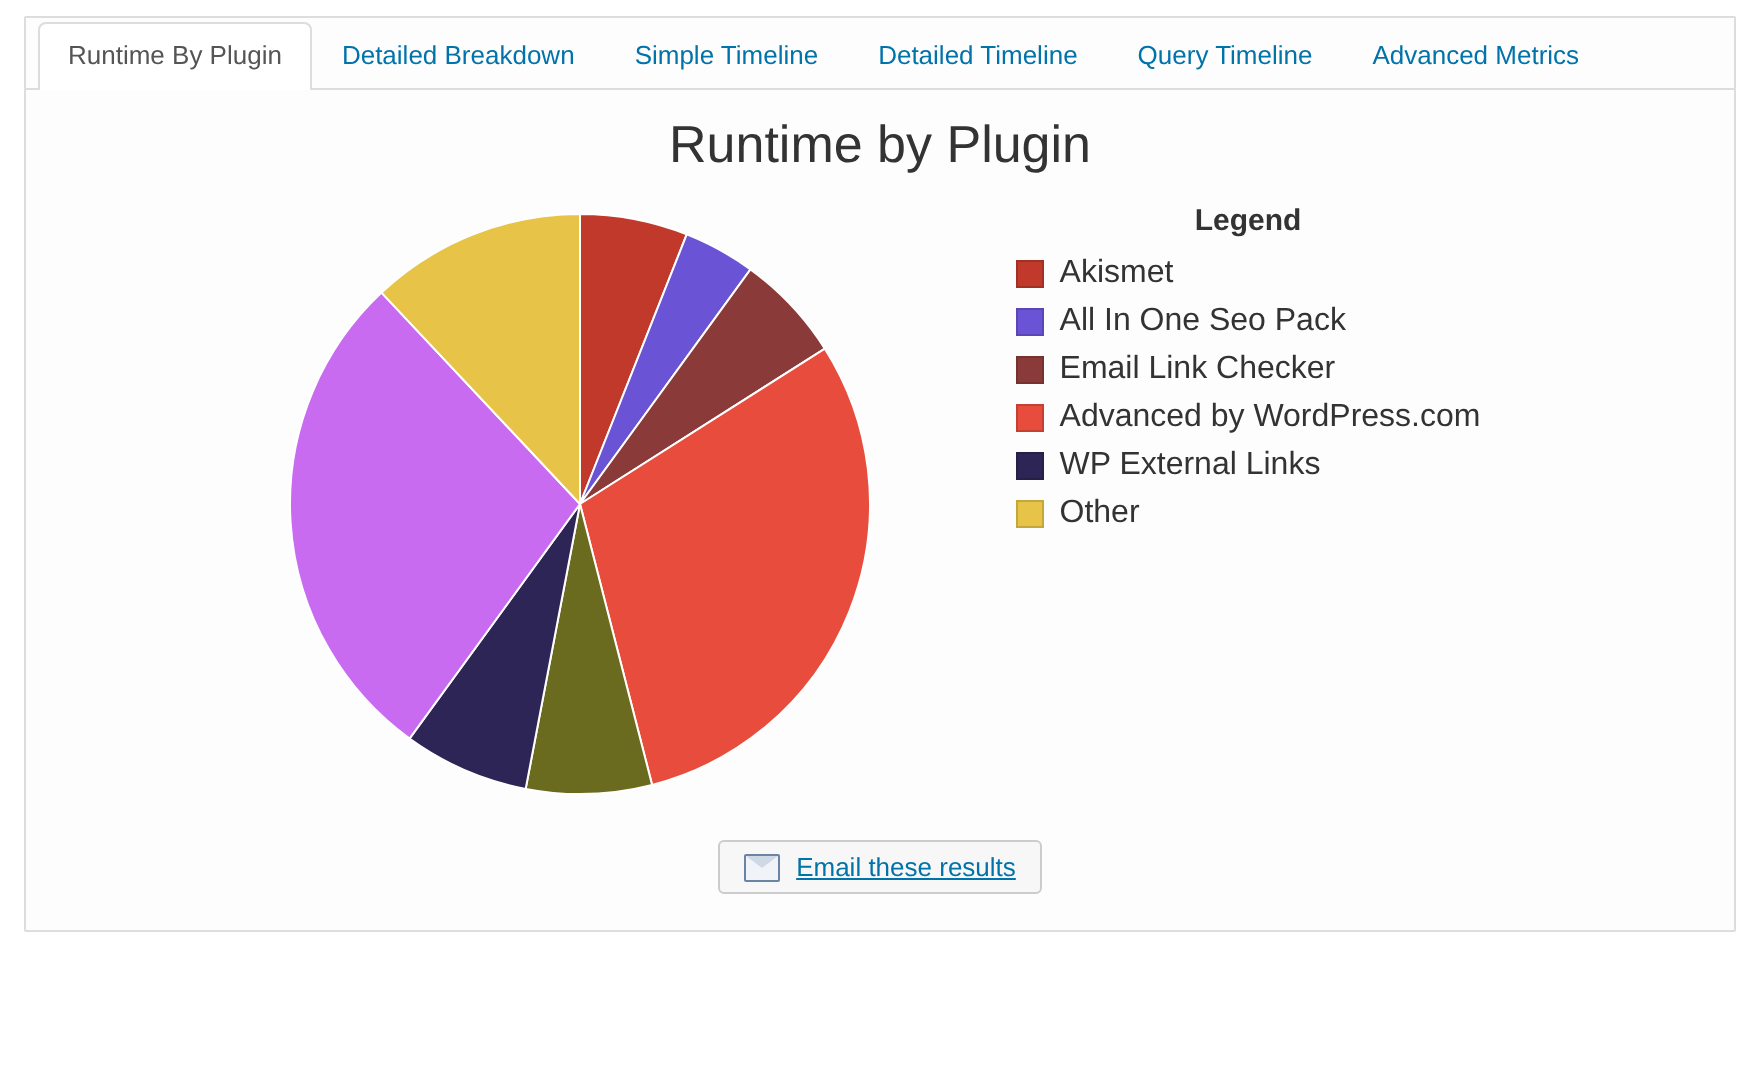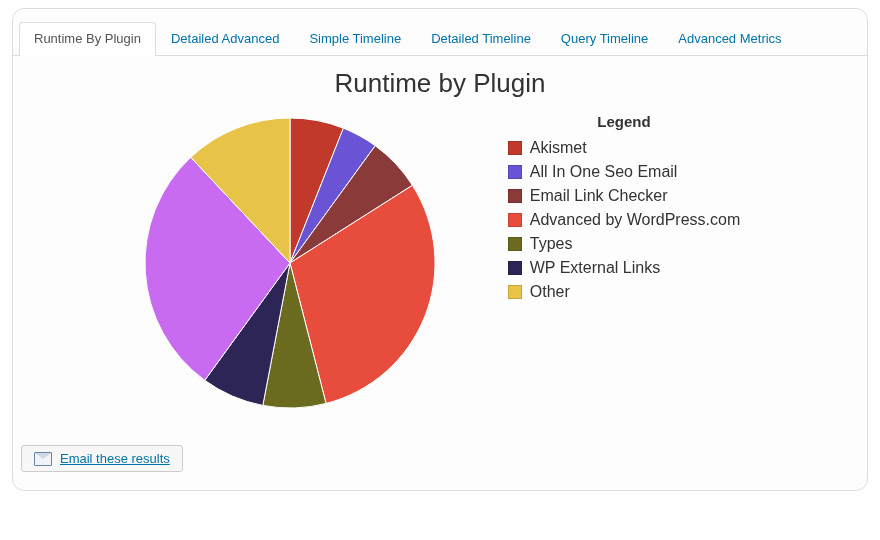--- a/index.html
+++ b/index.html
@@ -1,39 +1,39 @@
 <!DOCTYPE html>
 <html><head>
 <meta charset="utf-8">
 <style>
   html,body{margin:0;padding:0;background:#fff;font-family:"Helvetica Neue",Arial,sans-serif;font-size:13px;color:#555}
-  .panel{width:838px;margin:8px auto 0;border:1px solid #ddd;border-radius:12px;background:#fdfdfd;padding:19px 8px 18px}
+  .panel{width:838px;margin:8px auto 0;border:1px solid #ddd;border-radius:1px;background:#fdfdfd;padding:8px 8px 18px}
   .tabs{display:flex;gap:0;border-bottom:1px solid #ddd;margin:-8px -8px 12px;padding:0 6px}
   .tab{border:1px solid transparent;border-bottom:none;padding:8px 14px 9px;margin-top:2px;color:#0073aa;cursor:pointer;border-radius:4px 4px 0 0;font-size:13px}
   .tab.active{background:#fff;border-color:#ddd;color:#555;margin-bottom:-1px}
   .title{text-align:center;font-size:26px;font-family:Verdana,Geneva,sans-serif;color:#333;margin:6px 0 14px;font-weight:400}
   .chart-row{display:flex;align-items:flex-start;justify-content:center;gap:68px}
   .pie-wrap{width:300px;height:300px;position:relative}
   .legend{min-width:200px}
   .legend-title{text-align:center;font-weight:700;font-size:15px;color:#333;font-family:Verdana,Geneva,sans-serif;margin-bottom:6px}
   .legend-item{display:flex;align-items:center;gap:8px;font-size:16px;color:#333;padding:3px 0}
   .swatch{width:12px;height:12px;border:1px solid rgba(0,0,0,.15)}
-  .footer{margin-top:32px;display:flex;justify-content:flex-start}
+  .footer{margin-top:18px;display:flex;justify-content:center}
   .email-btn{display:inline-flex;align-items:center;gap:8px;border:1px solid #ccc;border-radius:3px;background:#f7f7f7;padding:5px 12px;color:#0073aa;text-decoration:underline;font-size:13px;cursor:pointer}
   .env{width:16px;height:12px;border:1px solid #6a84a3;background:#f0f4f9;position:relative;border-radius:1px}
   .env::before{content:"";position:absolute;left:0;right:0;top:0;height:0;border-left:8px solid transparent;border-right:8px solid transparent;border-top:6px solid #cfd9e6}
 </style>
 </head>
 <body>
 
 <div class="panel">
 
   <div class="tabs" id="tabs">
       <div class="tab active">Runtime By Plugin</div>
-      <div class="tab">Detailed Advanced</div>
+      <div class="tab">Detailed Breakdown</div>
       <div class="tab">Simple Timeline</div>
       <div class="tab">Detailed Timeline</div>
       <div class="tab">Query Timeline</div>
       <div class="tab">Advanced Metrics</div>
     </div>
 
   <div class="title">Runtime by Plugin</div>
 
   <div class="chart-row">
     <div class="pie-wrap">
@@ -50,33 +50,29 @@
     </div>
     <div class="legend">
       <div class="legend-title">Legend</div>
       <div id="legend-items">
           <div class="legend-item">
             <span class="swatch" style="background: rgb(192, 57, 43);"></span>
             <span>Akismet</span>
           </div>
           <div class="legend-item">
             <span class="swatch" style="background: rgb(107, 83, 214);"></span>
-            <span>All In One Seo Email</span>
+            <span>All In One Seo Pack</span>
           </div>
           <div class="legend-item">
             <span class="swatch" style="background: rgb(139, 58, 58);"></span>
             <span>Email Link Checker</span>
           </div>
           <div class="legend-item">
             <span class="swatch" style="background: rgb(231, 76, 60);"></span>
             <span>Advanced by WordPress.com</span>
-          </div>
-          <div class="legend-item">
-            <span class="swatch" style="background: rgb(107, 107, 31);"></span>
-            <span>Types</span>
           </div>
           <div class="legend-item">
             <span class="swatch" style="background: rgb(45, 37, 85);"></span>
             <span>WP External Links</span>
           </div>
           <div class="legend-item">
             <span class="swatch" style="background: rgb(231, 196, 71);"></span>
             <span>Other</span>
           </div>
         </div>

